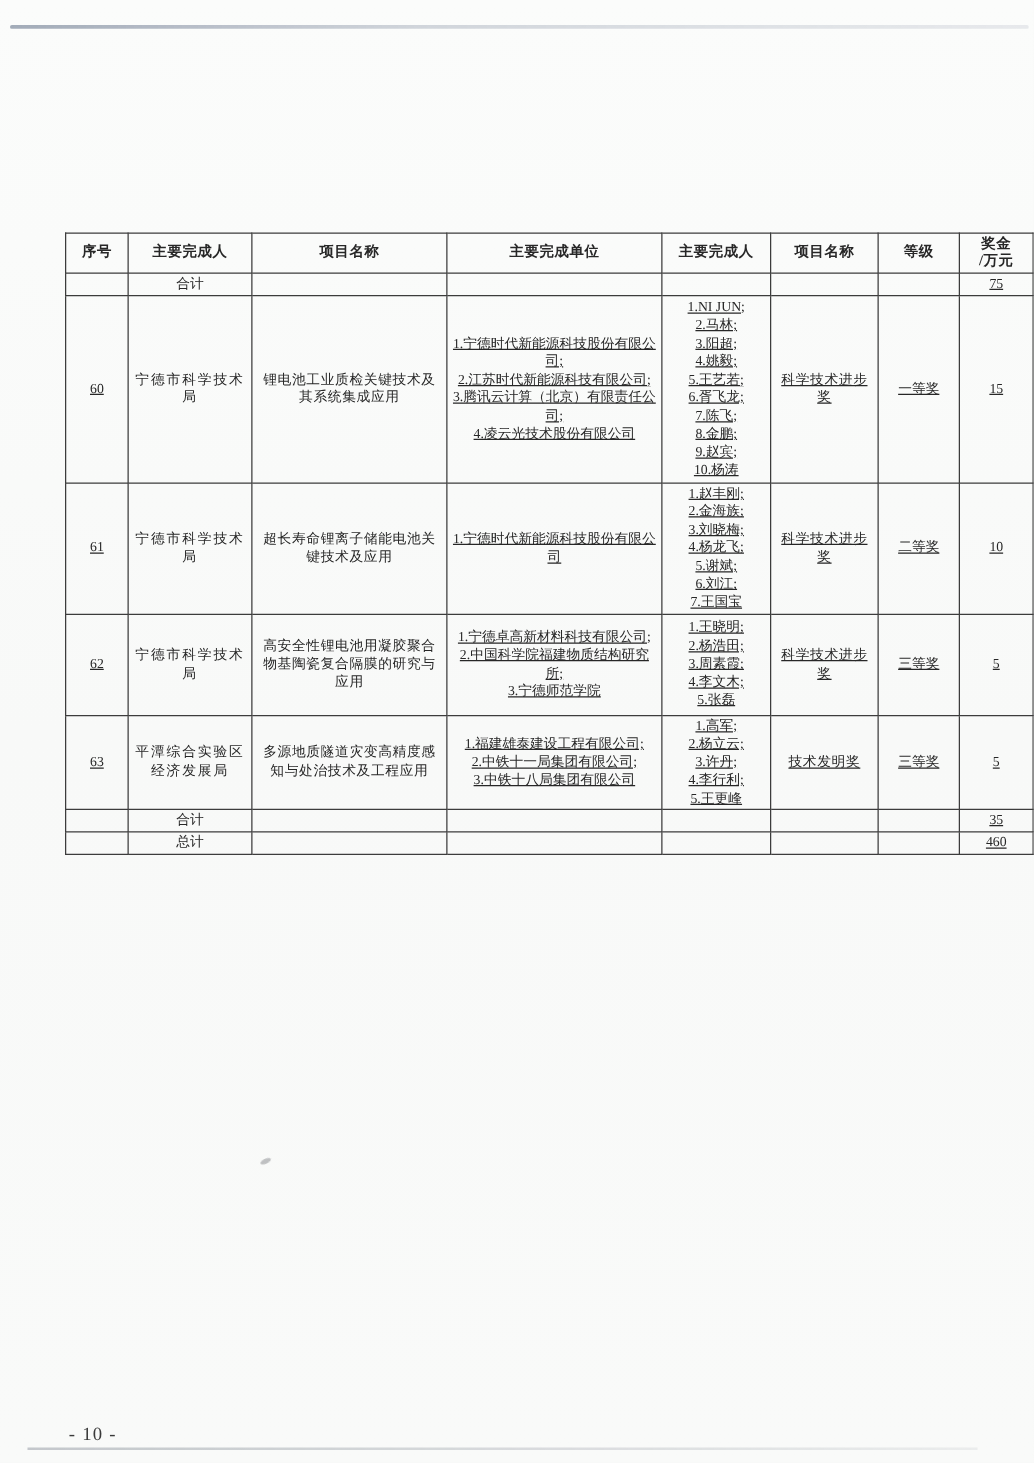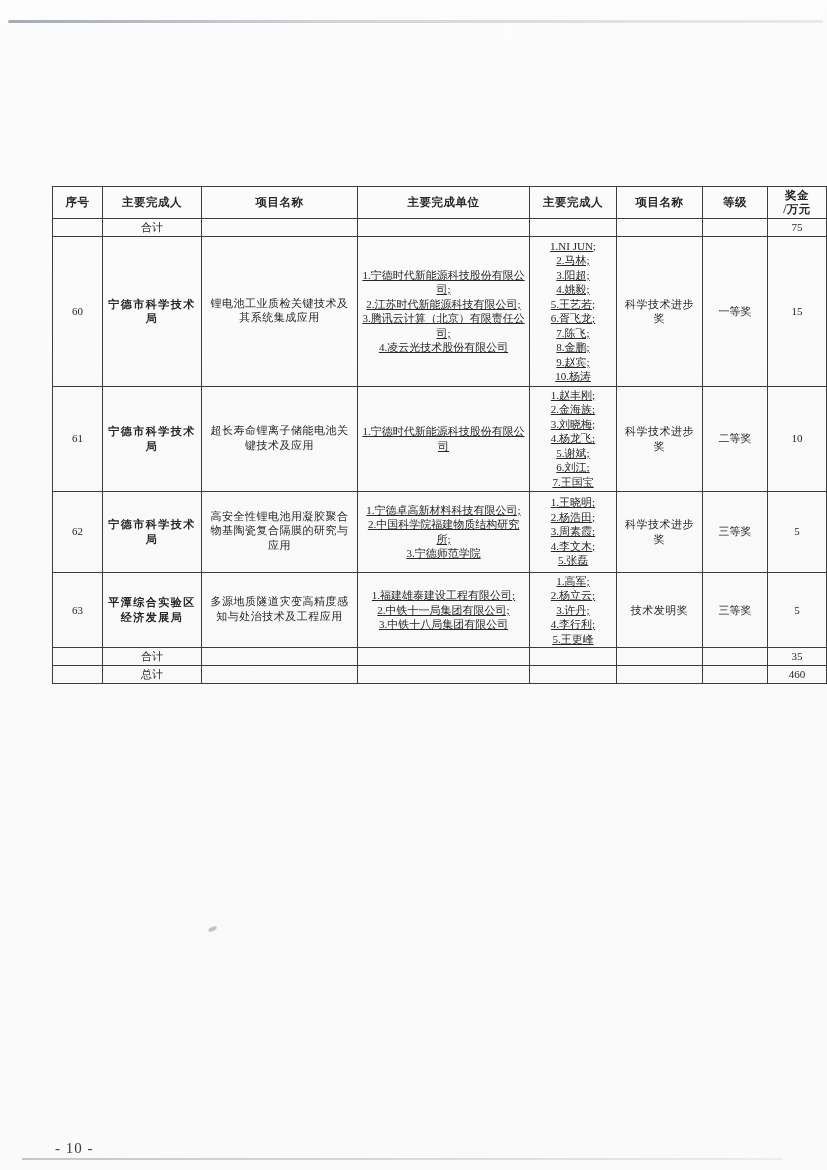--- a/index.html
+++ b/index.html
@@ -34,25 +34,25 @@
     color:#272727;
     font-size:11px;line-height:14.5px;
     padding:1px 3px;
     overflow:hidden;vertical-align:middle;
     word-break:break-all;
   }
   table.awards th{
     font-weight:bold;text-align:center;font-size:11.5px;line-height:13.5px;
     white-space:pre-line;padding:2px 1px;letter-spacing:0.5px;
   }
-  .c{text-align:center;}
+  .c{text-align:center;text-decoration:underline;}
   .l{text-align:center;}
   .list{white-space:pre-line;line-height:14.6px;padding:2px 2px 2px 3px;text-decoration:underline;}
-  .funder{letter-spacing:1.5px;line-height:16px;font-weight:bold;}
-  .project{letter-spacing:0.5px;line-height:15px;font-family:Liberation Mono, monospace;}
+  .funder{letter-spacing:1.5px;line-height:16px;}
+  .project{letter-spacing:0.5px;line-height:15px;}
   .cat{letter-spacing:0.5px;line-height:14px;padding:1px 6px;}
   .h-header{height:30px;}
   .h-sub{height:17px;}
   .h-r60{height:150px;}
   .h-r61{height:105px;}
   .h-r62{height:81px;}
   .h-r63{height:74px;}
   .h-total{height:18px;}
   .page-number{
     position:absolute;left:55px;top:1140px;

